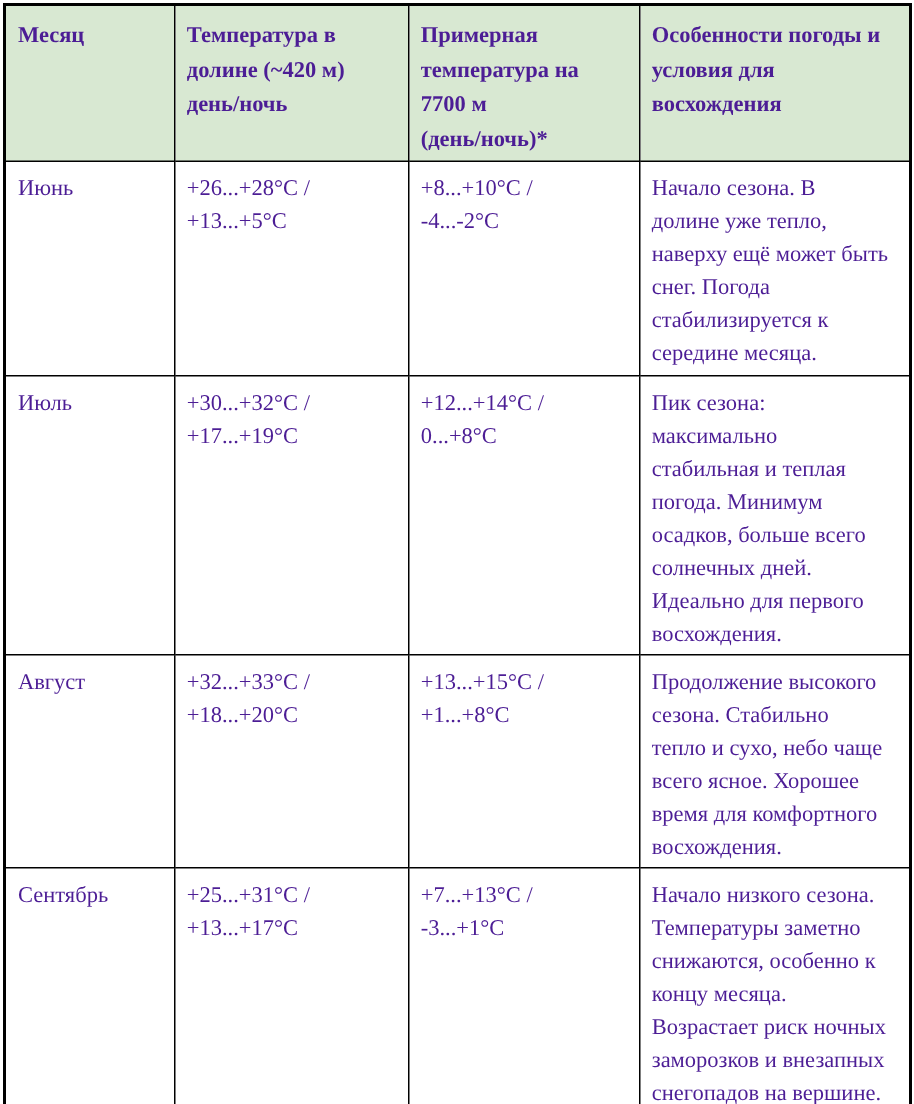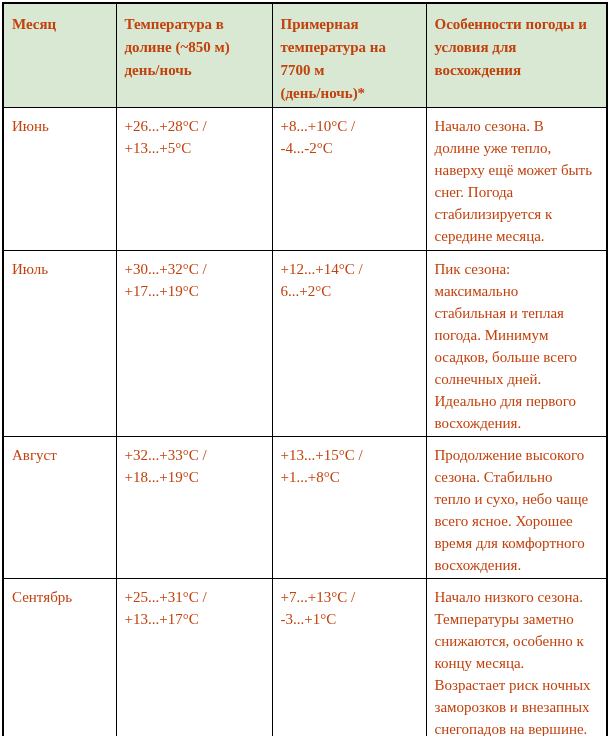--- a/index.html
+++ b/index.html
@@ -20,21 +20,21 @@
     width: 604px;
     border: 2px solid #000;
   }
   th, td {
     border: 1.5px solid #000;
     vertical-align: top;
     text-align: left;
     padding: 7px 6px 2px 8px;
     font-size: 15px;
     line-height: 22px;
-    color: #c2410c;
+    color: #4c1d95;
     white-space: pre-line;
     overflow: hidden;
   }
   thead th {
     background: var(--header-bg, #d8e8d2);
     font-weight: bold;
     line-height: 23px;
     padding-top: 9px;
   }
   tr.r-header { height: 101px; }
@@ -51,21 +51,21 @@
     <colgroup>
       <col style="width:113px">
       <col style="width:156px">
       <col style="width:154px">
       <col style="width:181px">
     </colgroup>
     <thead>
       <tr class="r-header">
         <th>Месяц</th>
         <th>Температура в
-долине (~850 м)
+долине (~420 м)
 день/ночь</th>
         <th>Примерная
 температура на
 7700 м
 (день/ночь)*</th>
         <th>Особенности погоды и
 условия для
 восхождения</th>
       </tr>
     </thead>
@@ -81,34 +81,34 @@
 наверху ещё может быть
 снег. Погода
 стабилизируется к
 середине месяца.</td>
       </tr>
       <tr class="r-july">
         <td>Июль</td>
         <td>+30...+32°C /
 +17...+19°C</td>
         <td>+12...+14°C /
-6...+2°C</td>
+0...+8°C</td>
         <td>Пик сезона:
 максимально
 стабильная и теплая
 погода. Минимум
 осадков, больше всего
 солнечных дней.
 Идеально для первого
 восхождения.</td>
       </tr>
       <tr class="r-august">
         <td>Август</td>
         <td>+32...+33°C /
-+18...+19°C</td>
++18...+20°C</td>
         <td>+13...+15°C /
 +1...+8°C</td>
         <td>Продолжение высокого
 сезона. Стабильно
 тепло и сухо, небо чаще
 всего ясное. Хорошее
 время для комфортного
 восхождения.</td>
       </tr>
       <tr class="r-september">

